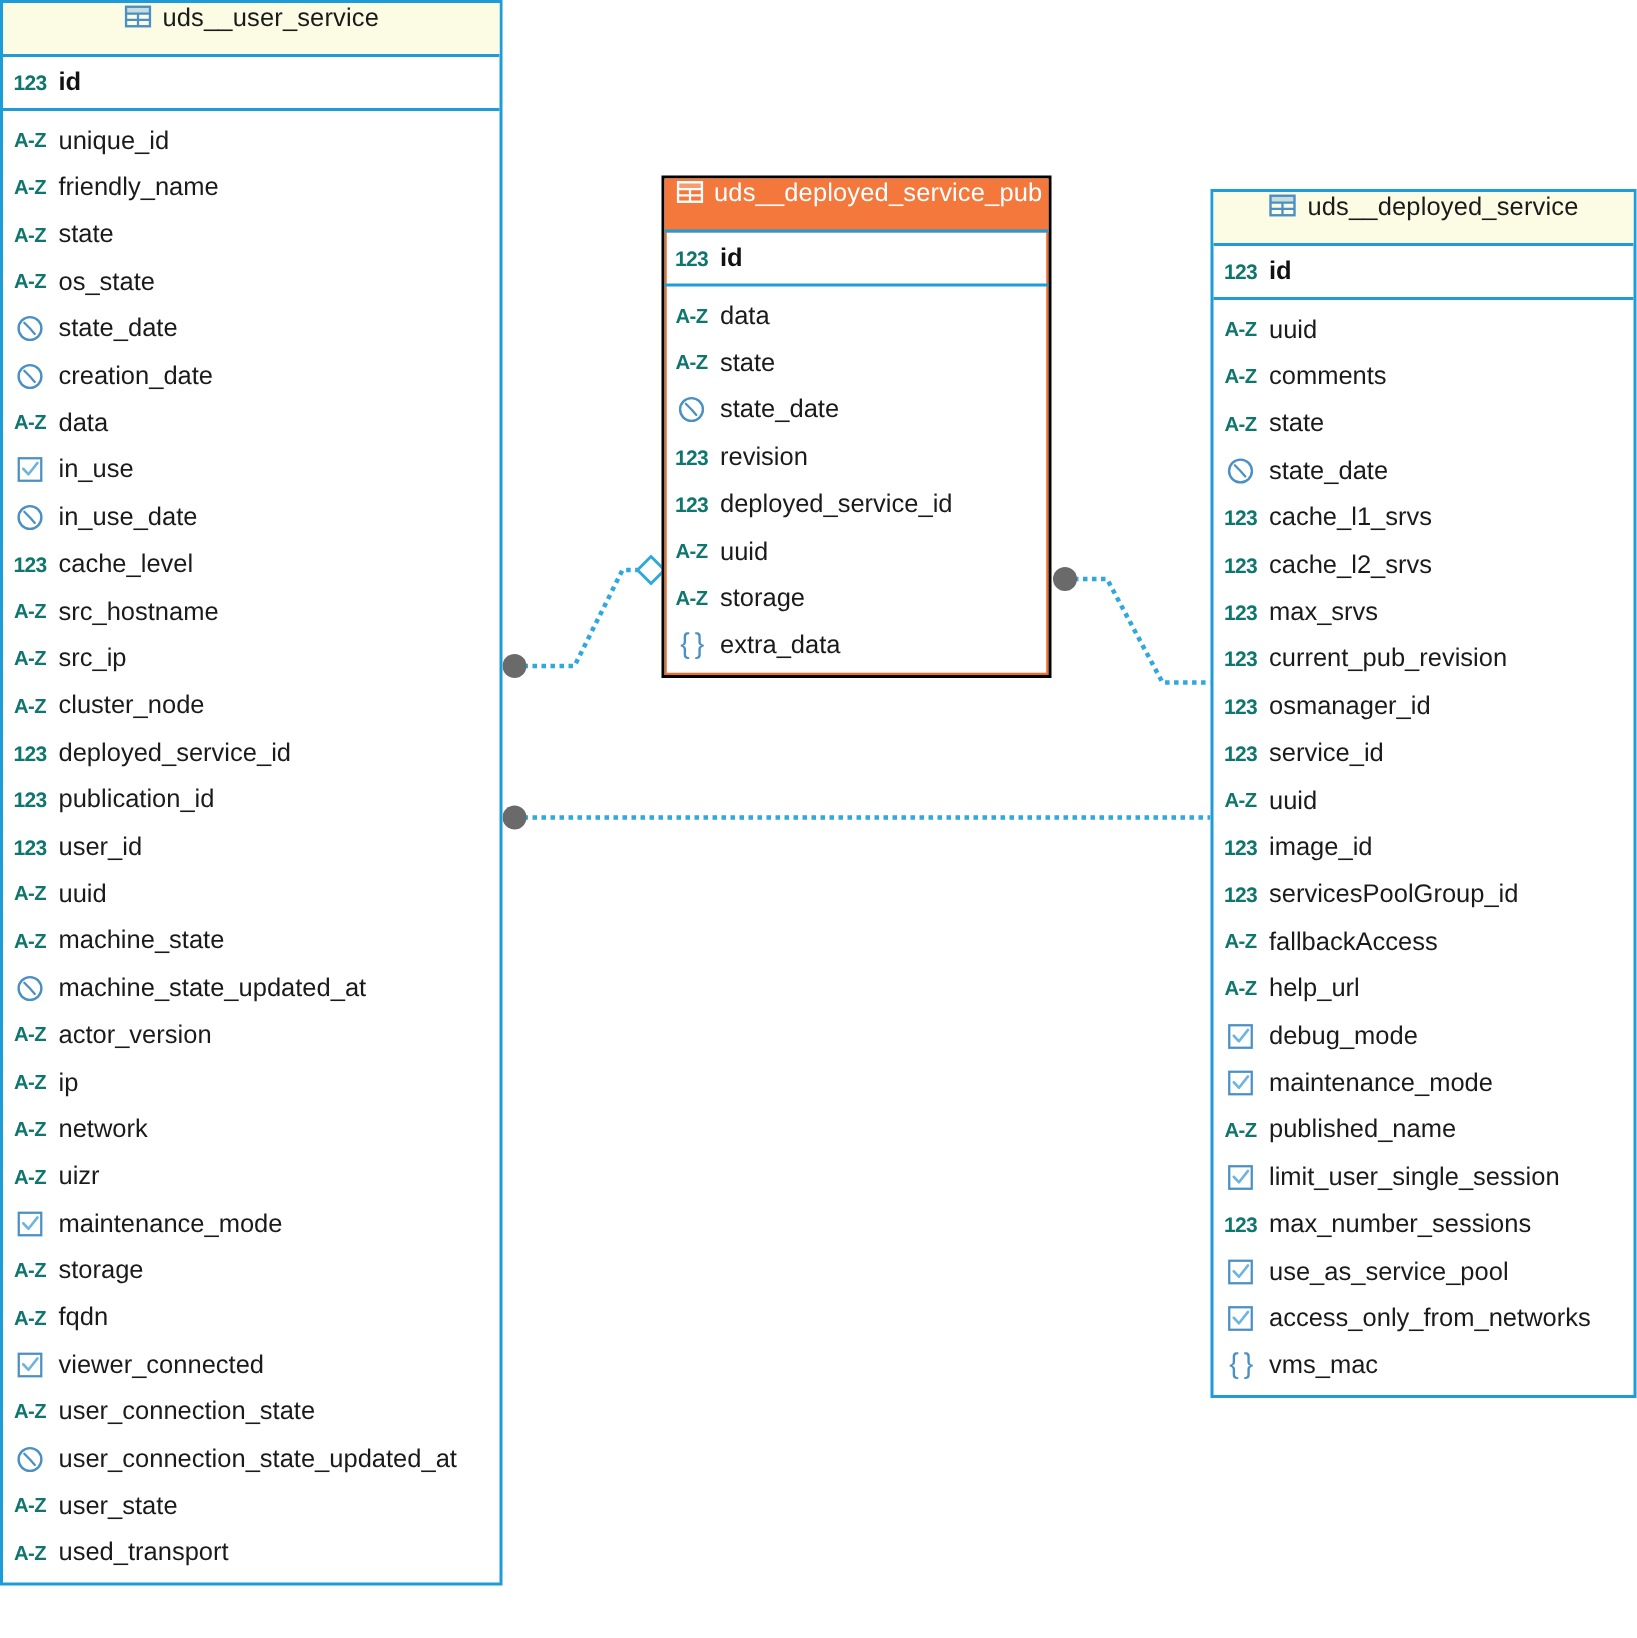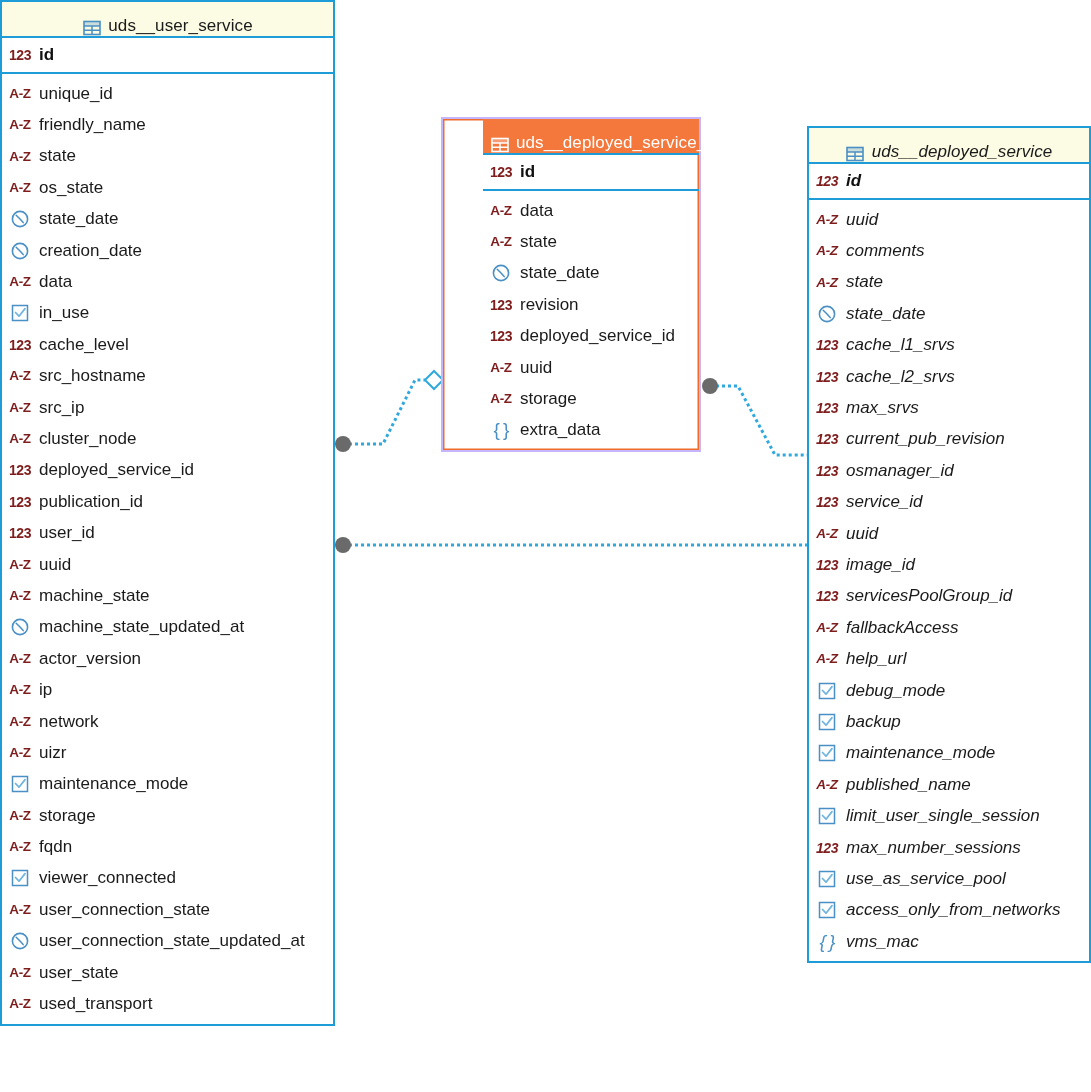--- a/index.html
+++ b/index.html
@@ -28,33 +28,32 @@
   .entity {
     position: absolute;
     z-index: 3;
     box-sizing: border-box;
     background: #ffffff;
     border: 2px solid #1e9cd7;
     display: flex;
     flex-direction: column;
   }
   .entity.selected {
-    border: 2px solid #c4b5fd;
+    border: 2px solid #000000;
     outline: none;
     box-shadow: inset 0 0 0 1.5px #ef6c2a;
-    padding-left: 40px;
   }
 
   .entity-header {
     box-sizing: border-box;
     height: 36px;
     background: #fcfbe4;
     border-bottom: 2px solid #1e9cd7;
     display: flex;
-    align-items: flex-end;
+    align-items: flex-start;
     justify-content: center;
     gap: 7px;
     font-size: 17px;
     color: #1a1a1a;
     letter-spacing: .1px;
   }
   .entity.selected .entity-header {
     background: #f4773c;
     color: #ffffff;
     border-bottom: 2px solid #1e9cd7;
@@ -102,21 +101,21 @@
     align-items: center;
     justify-content: center;
     color: #3d8fc6;
   }
   .tico.num, .tico.str {
     font-family: "Liberation Sans", sans-serif;
     font-size: 13.5px;
     font-weight: 600;
     letter-spacing: -0.4px;
     line-height: 1;
-    color: #7f1d1d;
+    color: #0f766e;
   }
   .tico.num { font-size: 14px; }
   .tico.str { font-size: 13.5px; }
   .tico svg { display: block; }
   .tico.json {
     font-size: 19px;
     color: #4a90c4;
     letter-spacing: -1px;
     font-family: "Liberation Sans", sans-serif;
   }
@@ -206,20 +205,29 @@
         <div class="col-row">
           <span class="tico">
             <svg width="20" height="20" viewBox="0 0 20 20">
               <rect x="2.5" y="2.5" width="15" height="15" fill="none" stroke="#4a90c4" stroke-width="1.5"></rect>
               <path d="M 5.5 9.5 L 9 13.2 L 15 5.6" fill="none" stroke="#6fb4de" stroke-width="1.7" stroke-linecap="round" stroke-linejoin="round"></path>
             </svg>
           </span>
           <span>in_use</span>
         </div>
         <div class="col-row">
+          <span class="tico">
+            <svg width="20" height="20" viewBox="0 0 20 20">
+              <circle cx="10" cy="10" r="7.6" fill="none" stroke="#4a90c4" stroke-width="1.6"></circle>
+              <path d="M 10 10 L 6.2 6.2 M 10 10 L 13.2 13.6" stroke="#4a90c4" stroke-width="1.5" fill="none" stroke-linecap="round"></path>
+            </svg>
+          </span>
+          <span>in_use_date</span>
+        </div>
+        <div class="col-row">
           <span class="tico num">123</span>
           <span>cache_level</span>
         </div>
         <div class="col-row">
           <span class="tico str">A-Z</span>
           <span>src_hostname</span>
         </div>
         <div class="col-row">
           <span class="tico str">A-Z</span>
           <span>src_ip</span>
@@ -370,21 +378,21 @@
         <div class="col-row">
           <span class="tico str">A-Z</span>
           <span>storage</span>
         </div>
         <div class="col-row">
           <span class="tico json">{ }</span>
           <span>extra_data</span>
         </div>
       </div>
     </div>
-    <div class="entity" style="left: 807px; top: 126px; width: 284px; font-style: italic;">
+    <div class="entity" style="left: 807px; top: 126px; width: 284px;">
       <div class="entity-header">
         <span class="hdr-ico">
           <svg width="18" height="16" viewBox="0 0 18 16">
             <rect x="1" y="1.5" width="16" height="13" fill="none" stroke="#4a90c4" stroke-width="1.6"></rect>
             <path d="M 1 6 H 17 M 1 10.2 H 17 M 9 6 V 14.5" stroke="#4a90c4" stroke-width="1.5"></path>
             <rect x="1" y="1.5" width="16" height="4.5" fill="#4a90c4" opacity="0.28"></rect>
           </svg>
         </span>
         <span>uds__deployed_service</span>
       </div>
@@ -467,29 +475,20 @@
           </span>
           <span>debug_mode</span>
         </div>
         <div class="col-row">
           <span class="tico">
             <svg width="20" height="20" viewBox="0 0 20 20">
               <rect x="2.5" y="2.5" width="15" height="15" fill="none" stroke="#4a90c4" stroke-width="1.5"></rect>
               <path d="M 5.5 9.5 L 9 13.2 L 15 5.6" fill="none" stroke="#6fb4de" stroke-width="1.7" stroke-linecap="round" stroke-linejoin="round"></path>
             </svg>
           </span>
-          <span>backup</span>
-        </div>
-        <div class="col-row">
-          <span class="tico">
-            <svg width="20" height="20" viewBox="0 0 20 20">
-              <rect x="2.5" y="2.5" width="15" height="15" fill="none" stroke="#4a90c4" stroke-width="1.5"></rect>
-              <path d="M 5.5 9.5 L 9 13.2 L 15 5.6" fill="none" stroke="#6fb4de" stroke-width="1.7" stroke-linecap="round" stroke-linejoin="round"></path>
-            </svg>
-          </span>
           <span>maintenance_mode</span>
         </div>
         <div class="col-row">
           <span class="tico str">A-Z</span>
           <span>published_name</span>
         </div>
         <div class="col-row">
           <span class="tico">
             <svg width="20" height="20" viewBox="0 0 20 20">
               <rect x="2.5" y="2.5" width="15" height="15" fill="none" stroke="#4a90c4" stroke-width="1.5"></rect>

